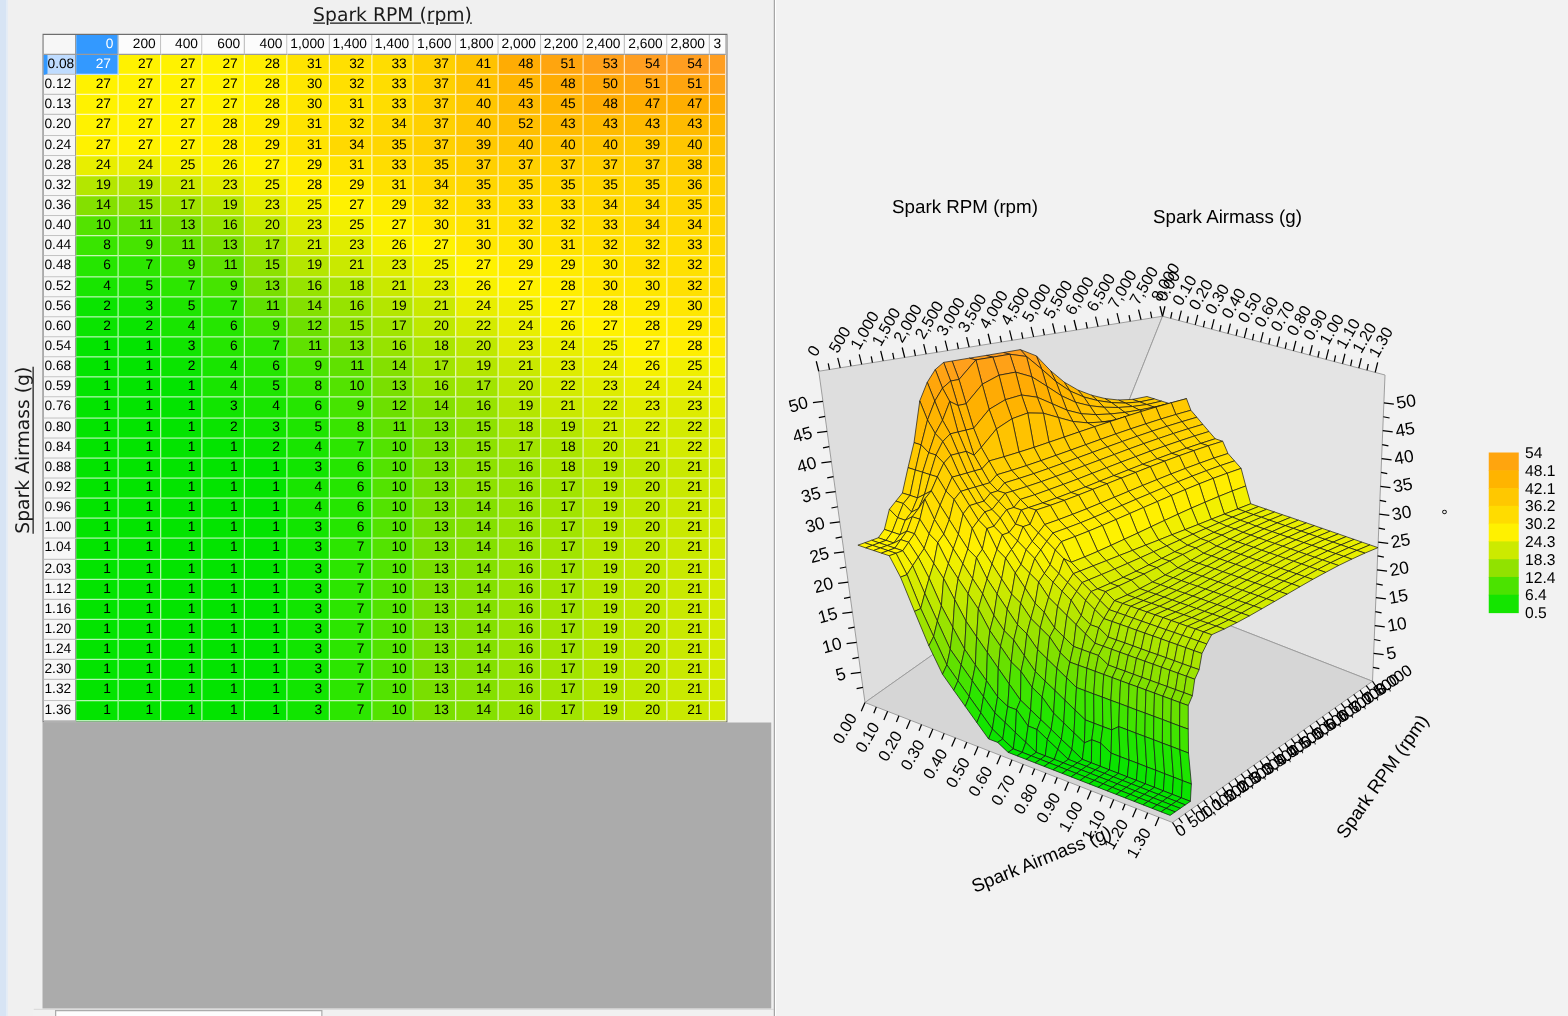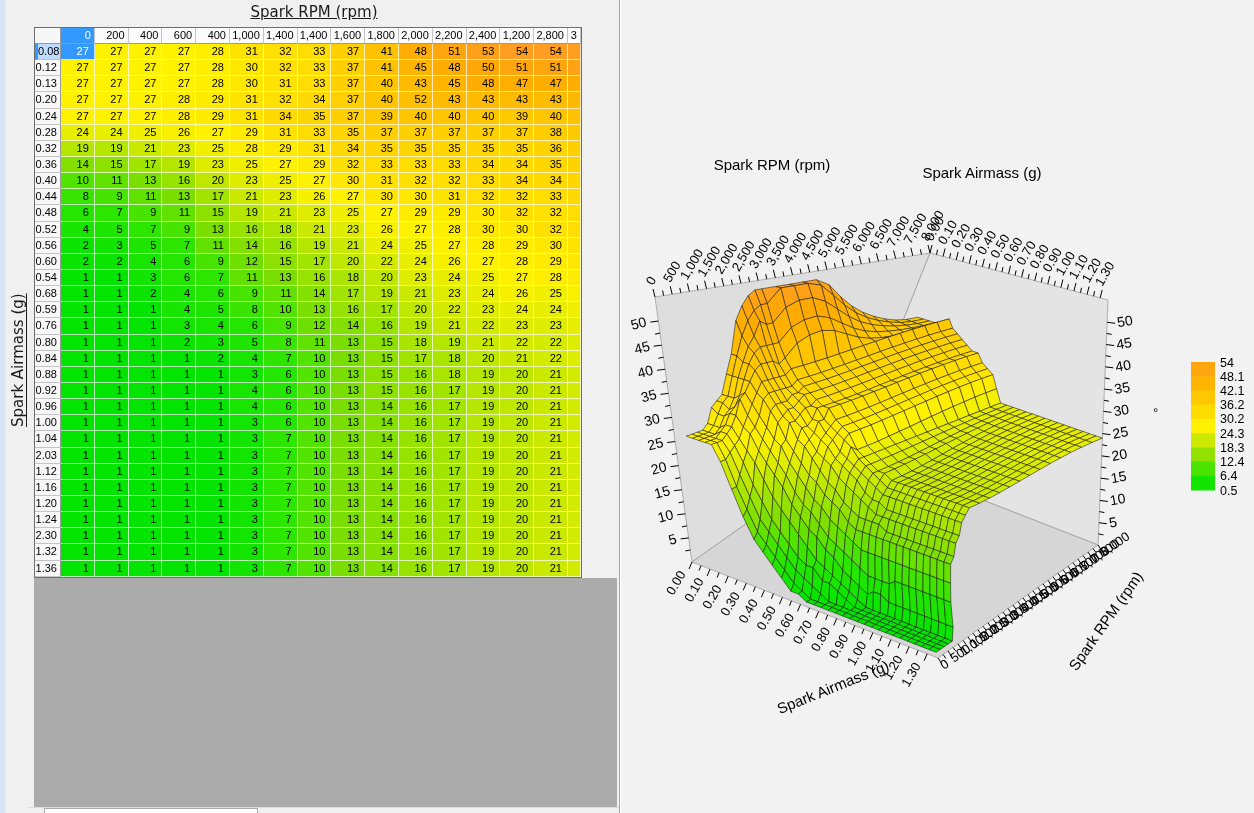--- a/index.html
+++ b/index.html
@@ -53,21 +53,21 @@
         <div class="hcell">600</div>
         <div class="hcell">400</div>
         <div class="hcell">1,000</div>
         <div class="hcell">1,400</div>
         <div class="hcell">1,400</div>
         <div class="hcell">1,600</div>
         <div class="hcell">1,800</div>
         <div class="hcell">2,000</div>
         <div class="hcell">2,200</div>
         <div class="hcell">2,400</div>
-        <div class="hcell">1,200</div>
+        <div class="hcell">2,600</div>
         <div class="hcell">2,800</div>
         <div class="hcell">3</div>
         <div class="rhead" style="background: rgb(191, 220, 255); border-left: 3px solid rgb(51, 153, 255);">0.08</div>
         <div class="dcell" style="background: rgb(51, 153, 255); color: rgb(255, 255, 255);">27</div>
         <div class="dcell" style="background: rgb(255, 242, 0);">27</div>
         <div class="dcell" style="background: rgb(255, 242, 0);">27</div>
         <div class="dcell" style="background: rgb(255, 242, 0);">27</div>
         <div class="dcell" style="background: rgb(255, 238, 0);">28</div>
         <div class="dcell" style="background: rgb(255, 227, 0);">31</div>
         <div class="dcell" style="background: rgb(255, 224, 0);">32</div>

